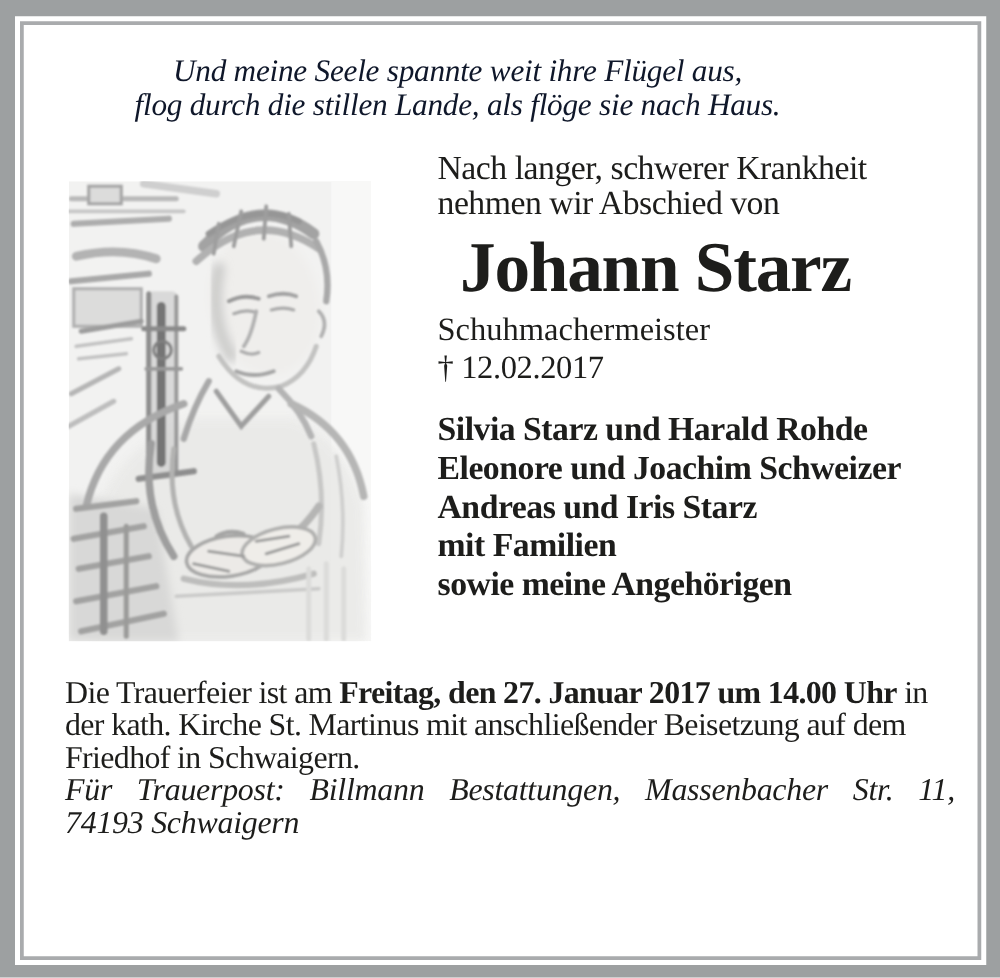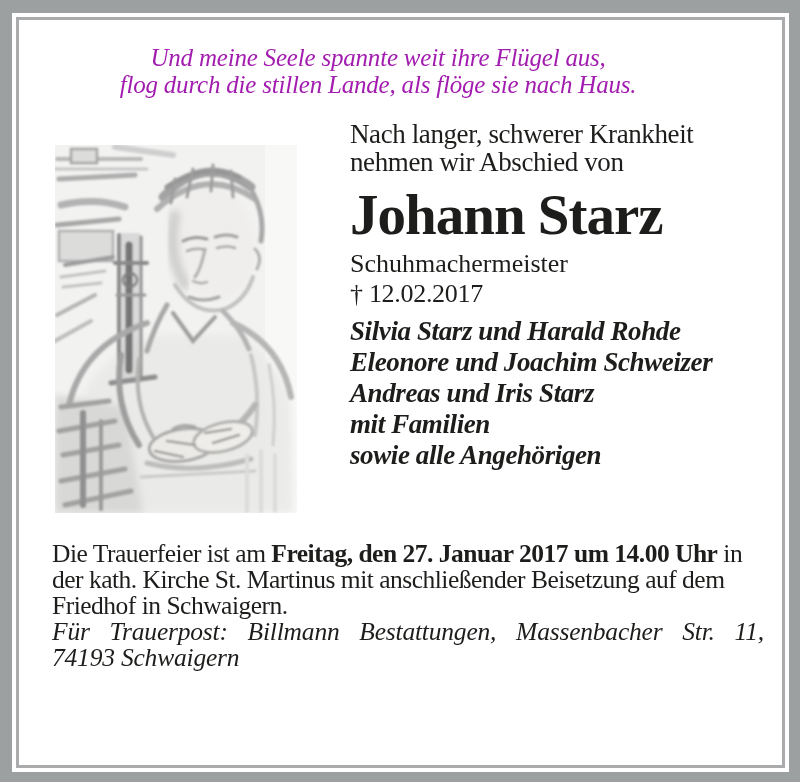--- a/index.html
+++ b/index.html
@@ -20,38 +20,37 @@
     pointer-events:none;
   }
   .content {
     position:absolute; inset:0;
     color:#1d1d1b;
   }
   .epigraph {
     position:absolute; top:31px; left:8px; width:692px;
     text-align:center; font-style:italic;
     font-size:25px; line-height:27px; letter-spacing:-0.2px;
-    color:#a21caf;
-    margin-left:12px;
+    color:#0f172a;
   }
   .portrait {
     position:absolute; left:43px; top:132px; width:242px; height:368px;
   }
   .right-col {
     position:absolute; left:338px; top:107px; width:408px;
   }
   .intro { font-size:27px; line-height:28px; letter-spacing:-0.4px; white-space:nowrap; }
   .name {
     font-size:57px; font-weight:bold; line-height:50px;
-    margin-top:14px; letter-spacing:-1px; white-space:nowrap;
+    margin-top:14px; letter-spacing:-1px; white-space:nowrap;margin-left:18px;
   }
   .profession { font-size:26px; line-height:28px; margin-top:10px; }
   .birth { font-size:26px; line-height:28px; margin-top:6px; letter-spacing:-0.3px; }
   .death { font-size:26px; line-height:28px; margin-top:2px; letter-spacing:-0.3px; }
-  .mourners { margin-top:8px;font-style:italic; }
+  .mourners { margin-top:20px; }
   .mourner {
     font-weight:bold; font-size:27px; line-height:31px;
     letter-spacing:-0.4px; white-space:nowrap;
   }
   .bottom {
     position:absolute; left:40px; top:528px; width:712px;
   }
   .funeral { font-size:25.5px; line-height:26px; letter-spacing:-0.5px; }
   .postal { font-style:italic; font-size:25.5px; line-height:26px; letter-spacing:-0.2px; }
   .postal-l1 { text-align:justify; text-align-last:justify; }
@@ -186,21 +185,21 @@
         <div>nehmen wir Abschied von</div>
       </div>
       <div class="name">Johann Starz</div>
       <div class="profession">Schuhmachermeister</div>
       <div class="death">† 12.02.2017</div>
       <div class="mourners">
         <div class="mourner">Silvia Starz und Harald Rohde</div>
         <div class="mourner">Eleonore und Joachim Schweizer</div>
         <div class="mourner">Andreas und Iris Starz</div>
         <div class="mourner">mit Familien</div>
-        <div class="mourner">sowie alle Angehörigen</div>
+        <div class="mourner">sowie meine Angehörigen</div>
       </div>
     </div>
 
     <div class="bottom">
       <div class="funeral"><span>Die Trauerfeier ist am </span><b>Freitag, den 27. Januar 2017 um 14.00 Uhr</b><span> in der kath. Kirche St. Martinus mit anschließender Beisetzung auf dem Friedhof in Schwaigern.</span></div>
       <div class="postal">
         <div class="postal-l1">Für Trauerpost: Billmann Bestattungen, Massenbacher Str. 11,</div>
         <div>74193 Schwaigern</div>
       </div>
     </div>

